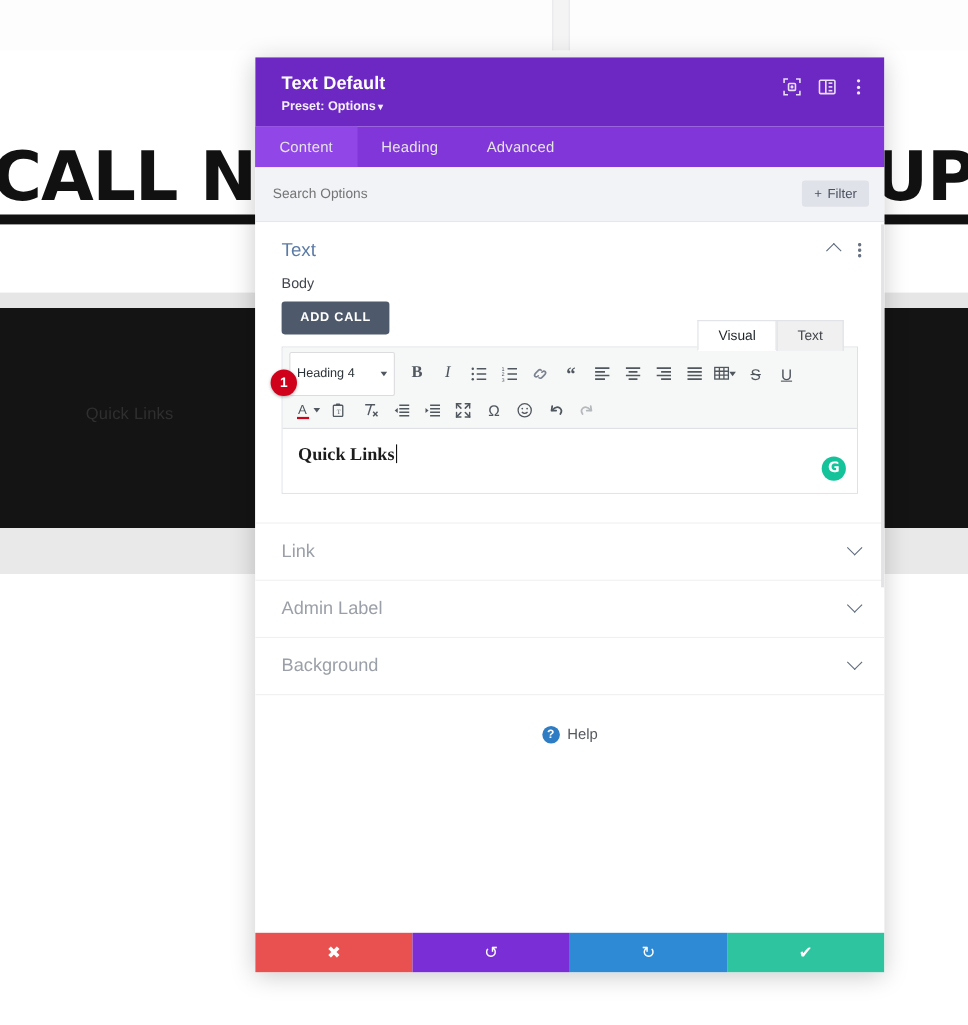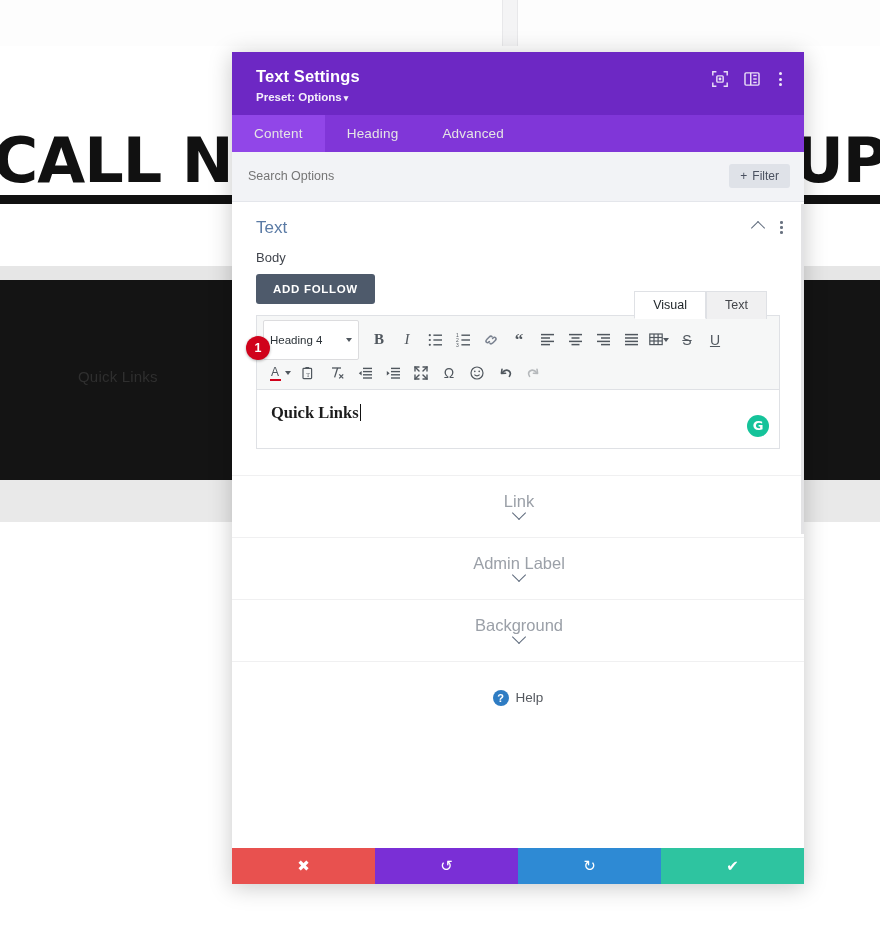--- a/index.html
+++ b/index.html
@@ -192,21 +192,20 @@
     font-family: "Liberation Sans", sans-serif;
   }
 
   
   .collapse-list { margin-top: 26px; }
   .collapse-row {
     display: flex; align-items: center; justify-content: space-between;
     padding: 16px 22px 16px 24px;
     border-top: 1px solid #f0f0f1;
     cursor: pointer;
-    flex-direction: column;
   }
   .collapse-row:last-child { border-bottom: 1px solid #f0f0f1; }
   .collapse-label { font-size: 16.5px; color: #9ba0a8; font-weight: normal; }
 
   
   .help-row { display: flex; align-items: center; justify-content: center; gap: 7px; padding: 28px 0 0 0; }
   .help-ico {
     width: 16px; height: 16px; border-radius: 50%; background: #2e7cc3; color: #fff;
     font-size: 11px; font-weight: bold; display: flex; align-items: center; justify-content: center;
     font-family: "Liberation Sans", sans-serif;
@@ -246,21 +245,21 @@
   <div class="bg-dark-section"></div>
   <div class="bg-quicklinks">Quick Links</div>
   <div class="bg-strip-grey2"></div>
   <div class="bg-bottom-white"></div>
 </div>
 
 <div id="modal">
 
   <div class="m-header">
     <div>
-      <div class="m-title">Text Settings</div>
+      <div class="m-title">Text Default</div>
       <div class="m-preset">
         <span>Preset: Options</span><span class="caret">▾</span>
       </div>
     </div>
     <div class="m-hdr-icons">
       <span>
         <svg class="hdr-ico" viewBox="0 0 20 20" fill="none" stroke="#fff" stroke-width="1.6">
           <path d="M2 6V2h4M18 6V2h-4M2 14v4h4M18 14v4h-4"></path>
           <rect x="6.5" y="6.5" width="7" height="7" rx="1"></rect>
           <circle cx="10" cy="10" r="1.6" fill="#fff" stroke="none"></circle>
@@ -307,21 +306,21 @@
           <i></i>
           <i></i>
           <i></i>
         </span>
       </div>
     </div>
 
     <div class="body-label">Body</div>
 
     <div class="addmedia-row">
-      <button class="btn-addmedia">ADD FOLLOW</button>
+      <button class="btn-addmedia">ADD CALL</button>
     </div>
 
     <div class="editor-wrap">
 
       <div class="ed-tabs">
         <div class="ed-tab active">Visual</div>
         <div class="ed-tab">Text</div>
       </div>
 
       <div class="ed-toolbar">

